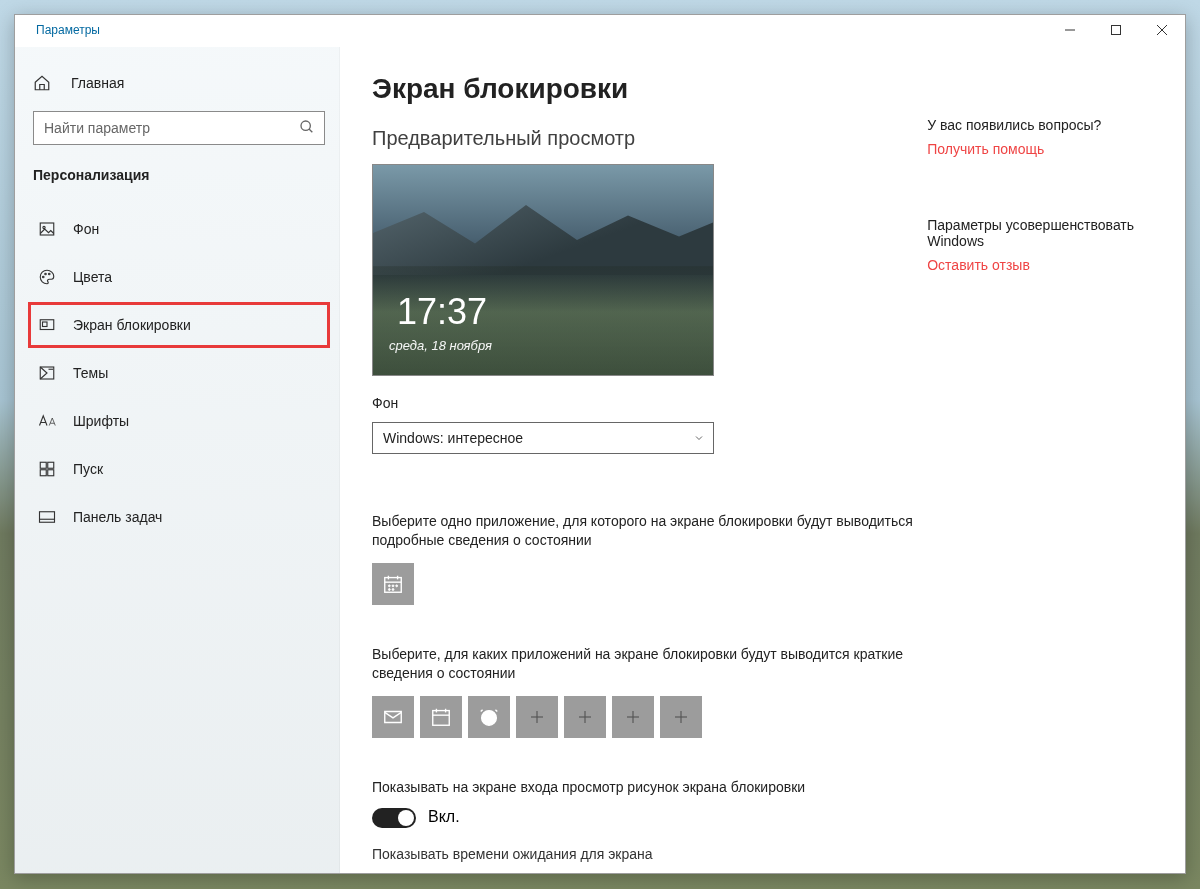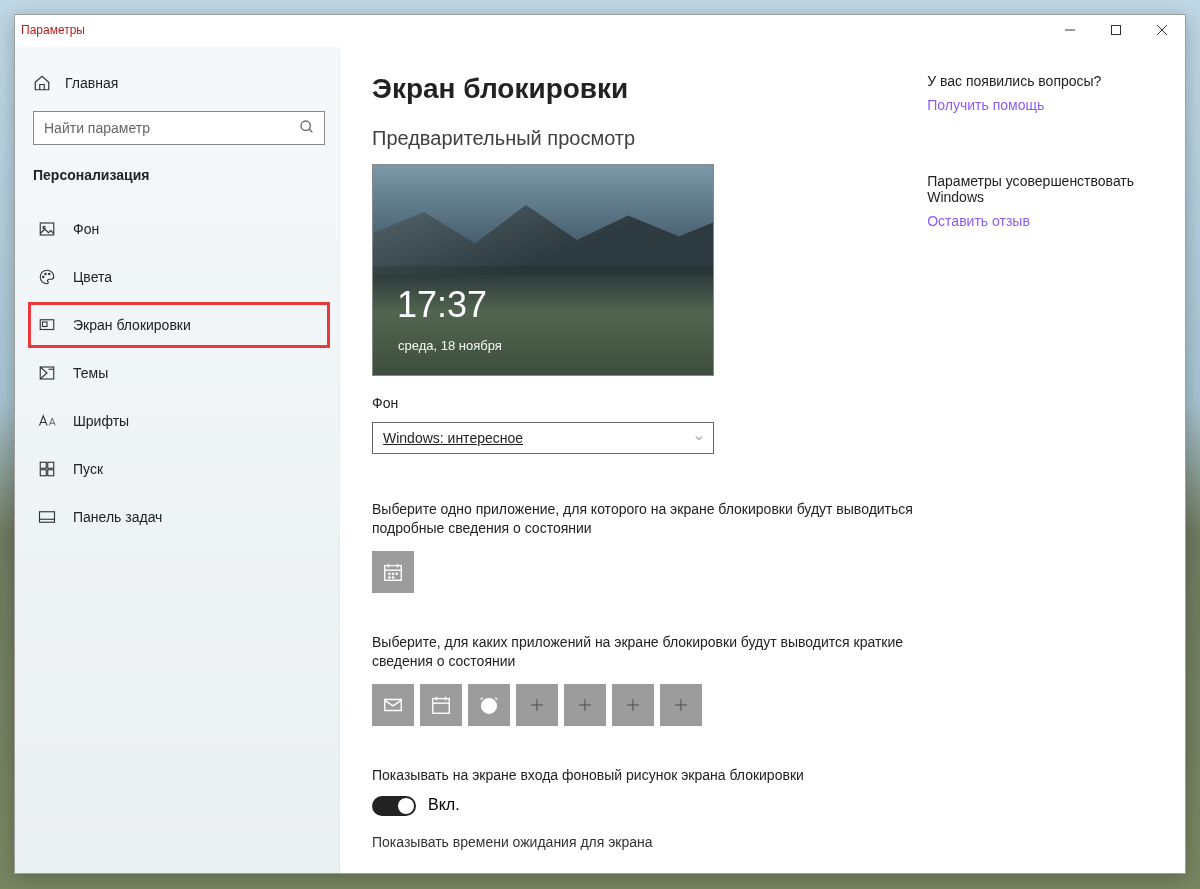--- a/index.html
+++ b/index.html
@@ -7,32 +7,32 @@
   .desktop-bg {
     position: absolute; top:0; left:0; width:1200px; height:889px;
     background: linear-gradient(180deg,#bfd8e6 0%,#a7c4d2 45%,#6f7a5f 60%,#7a8761 100%);
   }
   .window {
     position: absolute; top: 14px; left: 14px; width: 1172px; height: 860px;
     background: #ffffff; border: 1px solid #9e9e9e; box-shadow: 0 4px 18px rgba(0,0,0,0.25);
     display: flex; flex-direction: column;
   }
   .titlebar { height: 32px; display:flex; align-items:flex-start; justify-content:space-between; }
-  .titlebar .app-title { font-size: 12px; color:#b91c1c; padding: 8px 0 0 6px; }
+  .titlebar .app-title { font-size: 12px; color:#0369a1; padding: 8px 0 0 21px; }
   .title-controls { display:flex; }
   .title-controls .ctl { width:46px; height:30px; display:flex; align-items:center; justify-content:center; }
   .title-controls svg { stroke:#333; stroke-width:1; }
   .body { flex:1; display:flex; overflow:hidden; }
 
   .sidebar {
     width: 325px; padding: 18px 10px 0 14px;
     background: linear-gradient(180deg, rgba(244,248,250,0.95), rgba(233,238,240,0.95));
     border-right: 1px solid rgba(0,0,0,0.03);
   }
-  .home-row { display:flex; align-items:center; gap:12px; padding:8px 4px 18px 4px; }
+  .home-row { display:flex; align-items:center; gap:18px; padding:8px 4px 18px 4px; }
   .home-row .hicon { width:20px; height:20px; display:flex; align-items:center; }
   .home-row span { font-size:14px; color:#222; }
 
   .search { position:relative; margin: 0 4px 22px 4px; }
   .search input {
     width: 100%; height: 34px; padding: 0 34px 0 10px; font-size:14px;
     background:#fff; border:1px solid #8a8a8a; color:#555;
   }
   .search input::placeholder { color:#666; }
   .search .sicon { position:absolute; right:10px; top:8px; width:16px; height:16px; color:#555; }
@@ -40,58 +40,58 @@
   .section-title { font-size:14px; font-weight:600; color:#222; padding: 0 4px 24px 4px; }
   .nav-item {
     display:flex; align-items:center; gap:16px; height:44px; padding: 0 8px; margin-bottom:4px;
     font-size:14px; color:#222; cursor:pointer;
   }
   .nav-item .nicon { width:20px; height:20px; display:flex; align-items:center; justify-content:center; }
   .nav-item.highlight { outline: 3px solid #e83a3a; outline-offset: -2px; }
 
   .main { flex:1; padding: 26px 0 0 32px; display:flex; overflow-y:auto; }
   .main-content { width: 560px; }
-  .right-col { margin-left: auto; width: 260px; }
+  .right-col { margin-left: auto; width: 260px; margin-top: 44px; }
   h1 { font-size:28px; font-weight:600; color:#222; margin-bottom: 22px; }
   h2 { font-size:20px; font-weight:400; color:#404040; margin-bottom: 14px; }
   .label { font-size:14px; color:#222; margin-bottom:8px; line-height:1.4; }
 
   .preview-img {
     width: 342px; height: 212px; border:1px solid #888; margin-bottom:18px; position:relative;
     background: linear-gradient(180deg,#7a99a8 0%,#4a6272 35%,#2c3a42 50%,#5c7055 70%,#39482f 100%);
     overflow:hidden;
   }
   .mountains { position:absolute; top:40px; left:0; right:0; height:70px;
     background: linear-gradient(160deg,#4d5d64 10%,#2d3a3f 60%); clip-path: polygon(0 100%,0 40%,15% 10%,30% 55%,45% 0%,60% 50%,75% 15%,90% 45%,100% 25%,100% 100%); }
   .reflection { position:absolute; bottom:0; left:0; right:0; height:52%;
     background: linear-gradient(0deg, rgba(30,40,30,0.6), rgba(80,110,120,0.4)); transform: scaleY(-1); opacity:0.45; }
-  .preview-time { position:absolute; left:24px; bottom:49px; color:#fff; font-size:36px; font-weight:300; }
-  .preview-date { position:absolute; left:25px; bottom:22px; color:#fff; font-size:13px; opacity:0.95; }
+  .preview-time { position:absolute; left:24px; bottom:42px; color:#fff; font-size:36px; font-weight:300; }
+  .preview-date { position:absolute; left:16px; bottom:22px; color:#fff; font-size:13px; opacity:0.95;font-style:italic; }
 
   .dropdown {
     width:342px; height:32px; border:1px solid #666; background:#fff; display:flex;
     align-items:center; justify-content:space-between; padding:0 8px 0 10px; font-size:14px; color:#222;
-    margin-bottom: 46px; cursor:pointer;text-decoration:underline;
+    margin-bottom: 58px; cursor:pointer;
   }
   .dropdown .chev { width:12px; height:12px; }
 
   .tile-row { display:flex; gap:6px; margin: 12px 0 40px 0; }
   .tile { width:42px; height:42px; background:#9c9c9c; display:flex; align-items:center; justify-content:center; cursor:pointer; }
   .tile svg { fill:#fff; stroke:#fff; }
   .tile.plus { color:#555; }
   .tile.plus svg line { stroke:#555; }
 
   .toggle-row { display:flex; align-items:flex-start; gap:12px; margin-top:10px; margin-bottom:18px; }
   .toggle {
     width:44px; height:20px; border-radius:10px; background:#222; position:relative; cursor:pointer;
   }
   .toggle .knob { position:absolute; right:2px; top:2px; width:16px; height:16px; border-radius:50%; background:#fff; }
 
   .right-col .q { font-size:14px; color:#222; }
-  .right-col .link { font-size:14px; color:#8b5cf6; margin-top:8px; cursor:pointer; }
+  .right-col .link { font-size:14px; color:#ef4444; margin-top:8px; cursor:pointer; }
   .right-col .block2 { margin-top: 60px; }
 
   .bottom-label { font-size:14px; color:#333; }
 
   svg { display:block; }
 </style>
 </head>
 <body>
 
 <div class="desktop-bg"></div>
@@ -317,21 +317,21 @@
           <div class="tile plus">
             <span>
                 <svg width="18" height="18" viewBox="0 0 24 24">
                   <line x1="12" y1="4" x2="12" y2="20" stroke-width="1.5"></line>
                   <line x1="4" y1="12" x2="20" y2="12" stroke-width="1.5"></line>
                 </svg>
               </span>
           </div>
         </div>
 
-        <div class="label">Показывать на экране входа фоновый рисунок экрана блокировки</div>
+        <div class="label">Показывать на экране входа просмотр рисунок экрана блокировки</div>
         <div class="toggle-row">
           <div class="toggle">
             <div class="knob"></div>
           </div>
           <span>Вкл.</span>
         </div>
 
         <div class="bottom-label">Показывать времени ожидания для экрана</div>
       </div>
 

